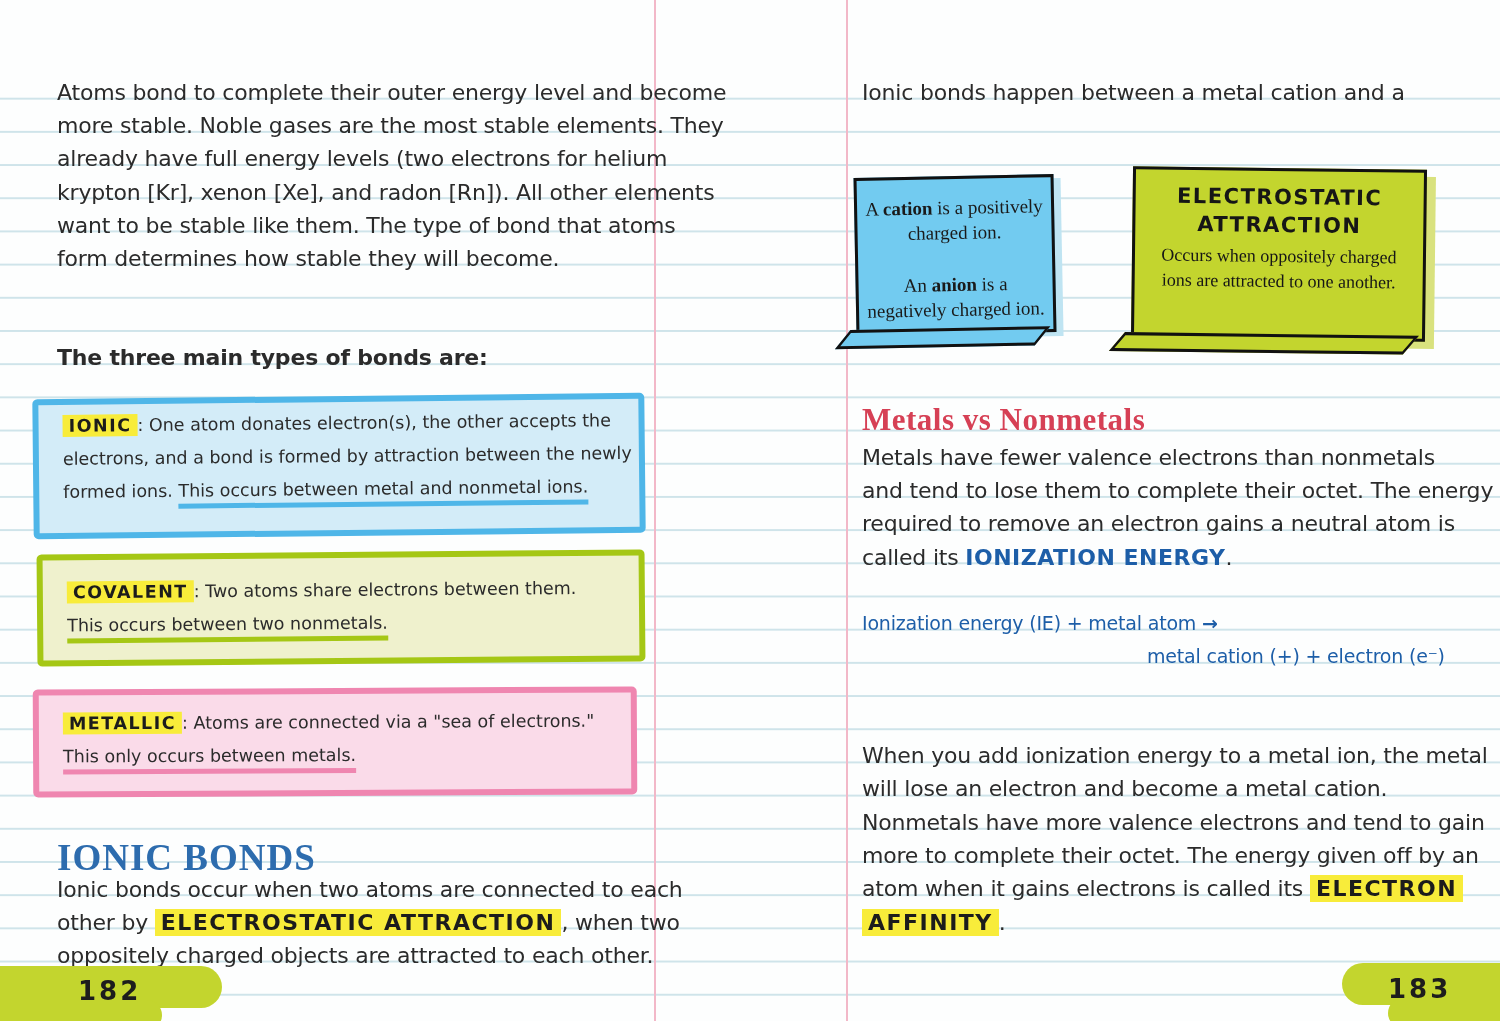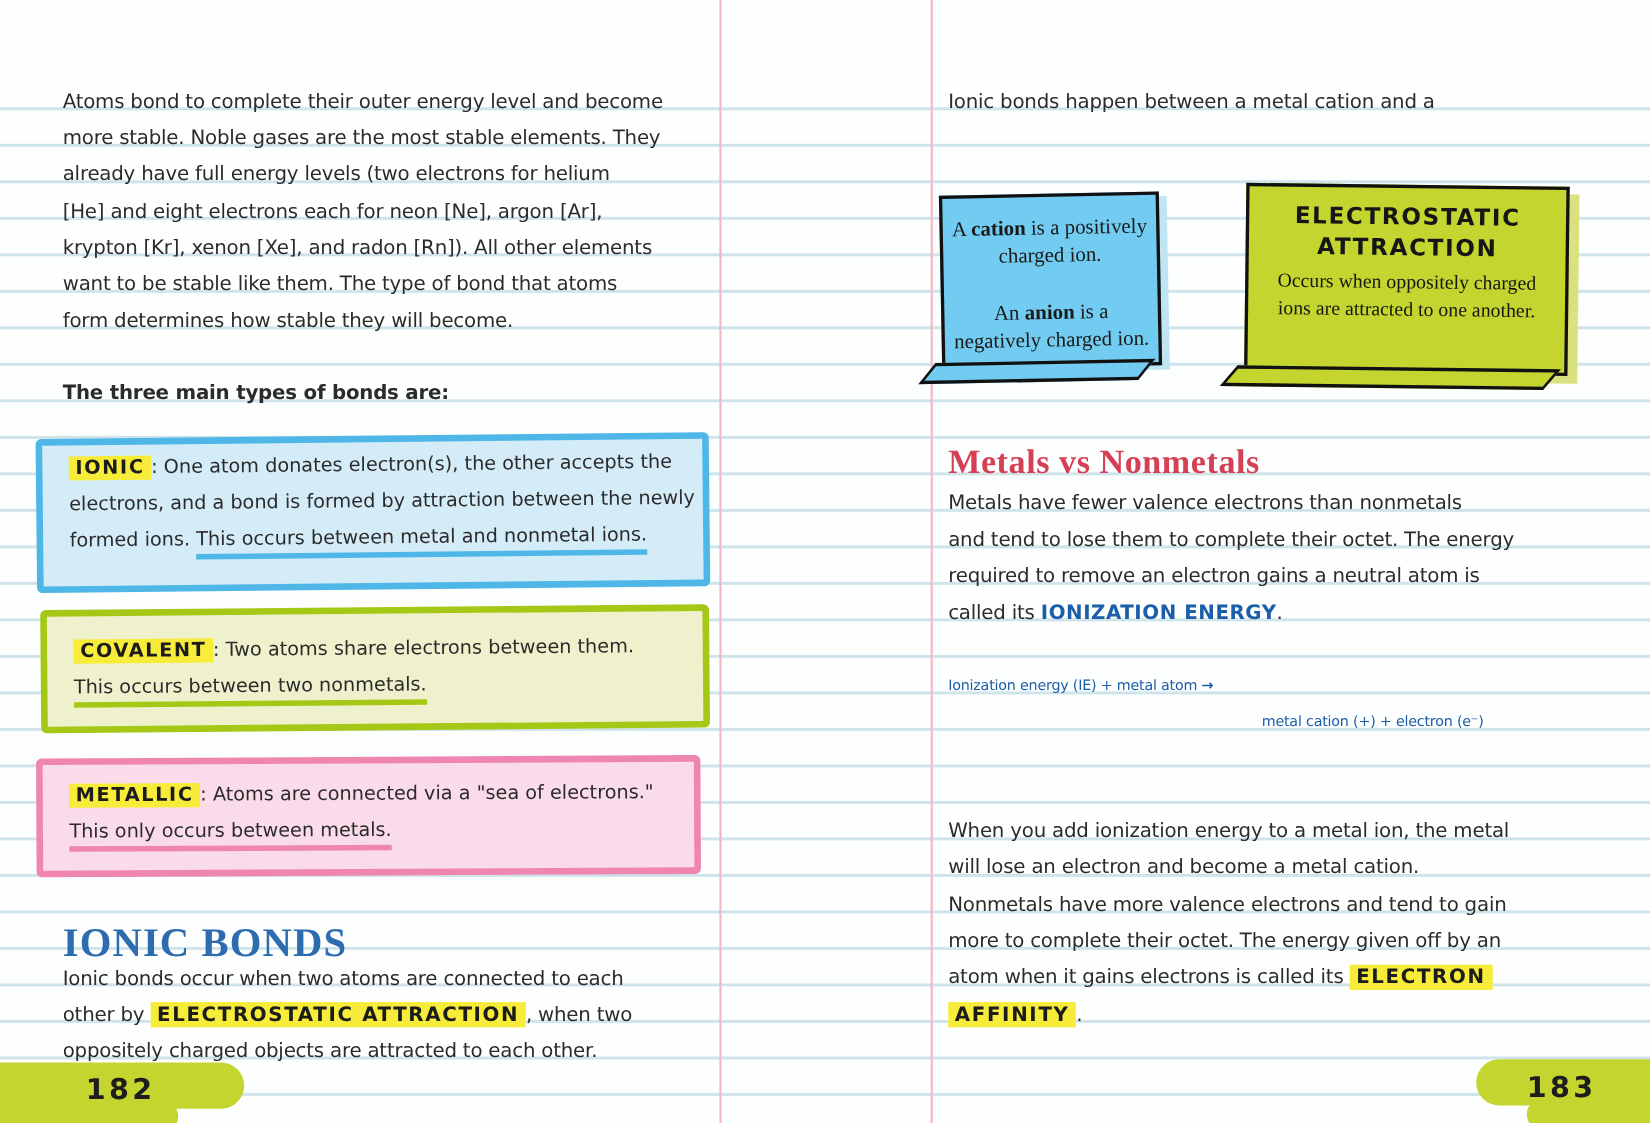--- a/index.html
+++ b/index.html
@@ -7,21 +7,21 @@
         font-family:"DejaVu Sans",sans-serif;color:#2b2b2b;}
   
   .ruled{position:absolute;left:0;right:0;top:85px;bottom:0;
          background-image:linear-gradient(to bottom,transparent 0,transparent 13px,#cfe4ea 13px,#cfe4ea 15px,transparent 15px);
          background-size:100% 33.2px;background-repeat:repeat;}
   .margin-line{position:absolute;top:0;bottom:0;width:2px;background:#f2b8c8;}
   .margin-left-page{left:654px;}
   .margin-right-page{left:846px;}
 
   .abs{position:absolute;}
-  .hand{font-size:18px;letter-spacing:-0.2px;color:#2b2b2b;}
+  .hand{font-size:22px;letter-spacing:-0.2px;color:#2b2b2b;}
   .line{height:33.2px;line-height:33.2px;white-space:nowrap;}
   .bold{font-weight:bold;}
 
   .chip{background:#f8ec3a;font-weight:bold;letter-spacing:1.5px;padding:1px 6px;color:#1c1c1c;}
 
   
   .bondbox{position:absolute;border-radius:5px;box-sizing:border-box;}
   .bondbox .line{font-size:17.5px;}
   .ionic-box{left:33px;top:396px;width:612px;height:140px;border:6px solid #4fb6e8;background:#d3ecf8;
              transform:rotate(-0.6deg);padding:5px 0 0 24px;}
@@ -58,38 +58,37 @@
   
   .swoosh{position:absolute;background:#c3d52e;border-radius:22px;}
   .swoosh-l1{left:-36px;top:966px;width:258px;height:42px;}
   .swoosh-l2{left:-36px;top:1000px;width:198px;height:30px;}
   .swoosh-r1{left:1342px;top:963px;width:200px;height:42px;}
   .swoosh-r2{left:1388px;top:998px;width:160px;height:30px;}
   .pagenum{position:absolute;font-weight:bold;font-size:26px;letter-spacing:3px;color:#1d1d1d;}
   .pn-left{left:78px;top:976px;}
   .pn-right{left:1388px;top:974px;}
 
-  .eq{font-size:13px;}
+  .eq{font-size:19px;}
 </style>
 </head>
 <body>
 
 <div class="book">
 
   <div class="ruled"></div>
   <div class="margin-line margin-left-page"></div>
   <div class="margin-line margin-right-page"></div>
 
   <section>
 
     <div class="abs hand" style="left:57px;top:76px;">
       <div class="line">Atoms bond to complete their outer energy level and become</div>
       <div class="line">more stable. Noble gases are the most stable elements. They</div>
       <div class="line">already have full energy levels (two electrons for helium</div>
-      <div class="line">[He]  and eight electrons each for neon [Ne], argon [Ar],</div>
       <div class="line">krypton [Kr], xenon [Xe], and radon [Rn]). All other elements</div>
       <div class="line">want to be stable like them. The type of bond that atoms</div>
       <div class="line">form determines how stable they will become.</div>
     </div>
 
     <div class="abs hand bold line" style="left:57px;top:341px;">The three main types of bonds are:</div>
 
     <div class="bondbox ionic-box">
       <div class="line">
         <span class="chip">IONIC</span><span>: One atom donates electron(s), the other accepts the</span>

